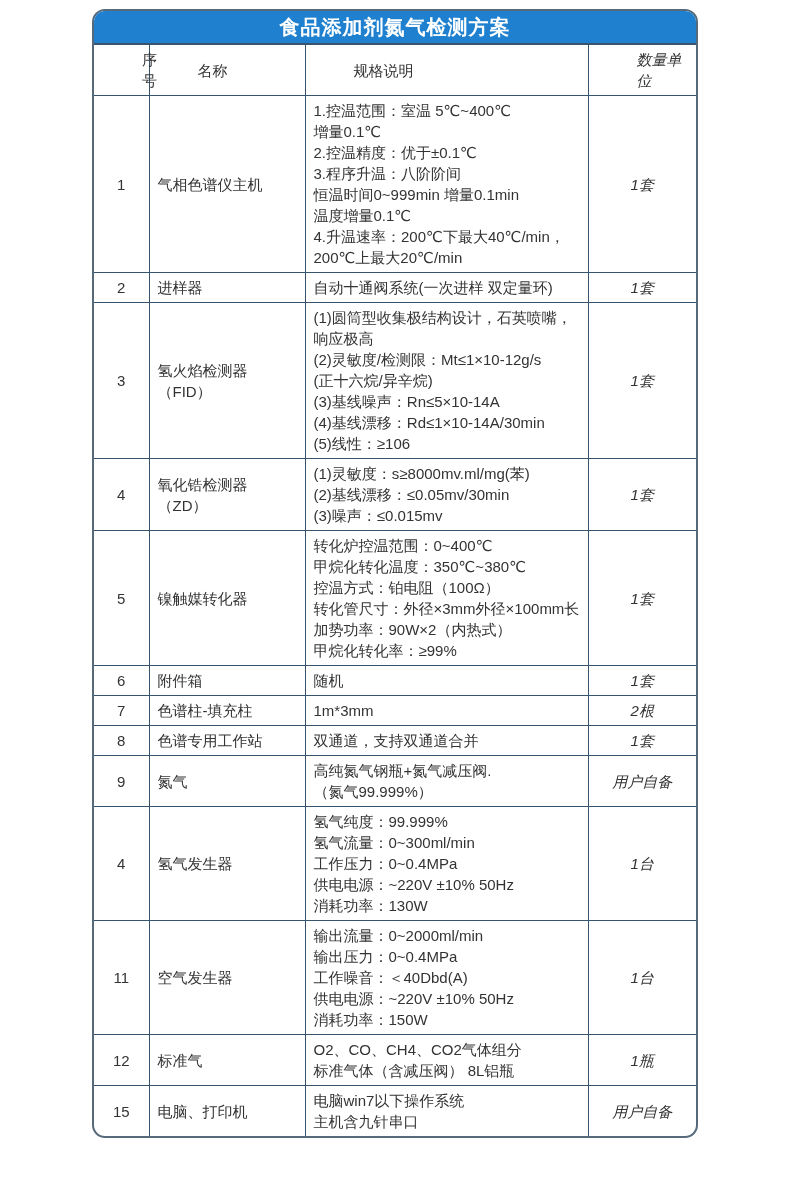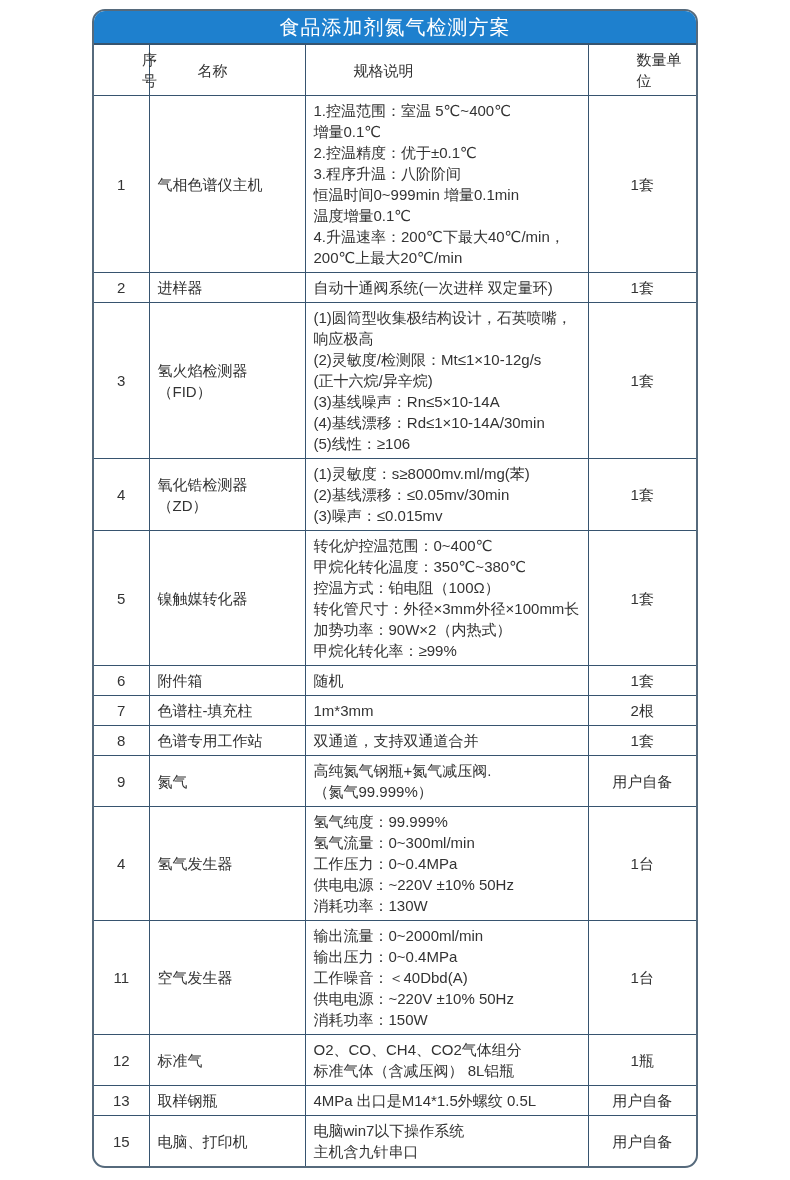--- a/index.html
+++ b/index.html
@@ -23,21 +23,21 @@
     border-radius: 13px;
     overflow: hidden;
     background: #ffffff;
   }
   .title-bar {
     height: 34px;
     background: #1e80ce;
     border-radius: 9px 9px 0 0;
     color: #ffffff;
     font-size: 20px;
-    font-weight: normal;
+    font-weight: bold;
     letter-spacing: 1px;
     display: flex;
     align-items: center;
     justify-content: center;
     border-bottom: 2px solid #37546f;
   }
   table.spec {
     width: 100%;
     border-collapse: collapse;
     table-layout: fixed;
@@ -50,21 +50,21 @@
   table.spec th, table.spec td {
     border: 1.5px solid #37546f;
     font-size: 15px;
     font-weight: normal;
     vertical-align: middle;
     padding: 4px 8px;
     line-height: 21px;
   }
   table.spec th { text-align: left; height: 30px; padding-left: 48px; }
   table.spec th:first-child, table.spec td:first-child { border-left: none; text-align: center; }
-  table.spec th:last-child,  table.spec td:last-child  { border-right: none; }
+  table.spec th:last-child,  table.spec td:last-child  { border-right: none; font-style: italic; }
   table.spec thead th { border-top: none; }
   table.spec tr:last-child td { border-bottom: none; }
   td.name { padding-left: 11px; }
   td.spec-cell { white-space: pre-line; padding-left: 8px; }
   td.qty { padding-left: 10px; text-align: center; }
 </style>
 </head>
 <body>
 
 <div class="page">
@@ -182,26 +182,20 @@
             <td class="qty">1台</td>
           </tr>
           <tr>
             <td class="no">12</td>
             <td class="name">标准气</td>
             <td class="spec-cell">O2、CO、CH4、CO2气体组分
 标准气体（含减压阀） 8L铝瓶</td>
             <td class="qty">1瓶</td>
           </tr>
           <tr>
-            <td class="no">13</td>
-            <td class="name">取样钢瓶</td>
-            <td class="spec-cell">4MPa 出口是M14*1.5外螺纹 0.5L</td>
-            <td class="qty">用户自备</td>
-          </tr>
-          <tr>
             <td class="no">15</td>
             <td class="name">电脑、打印机</td>
             <td class="spec-cell">电脑win7以下操作系统
 主机含九针串口</td>
             <td class="qty">用户自备</td>
           </tr>
         </tbody>
     </table>
   </div>
 </div>

